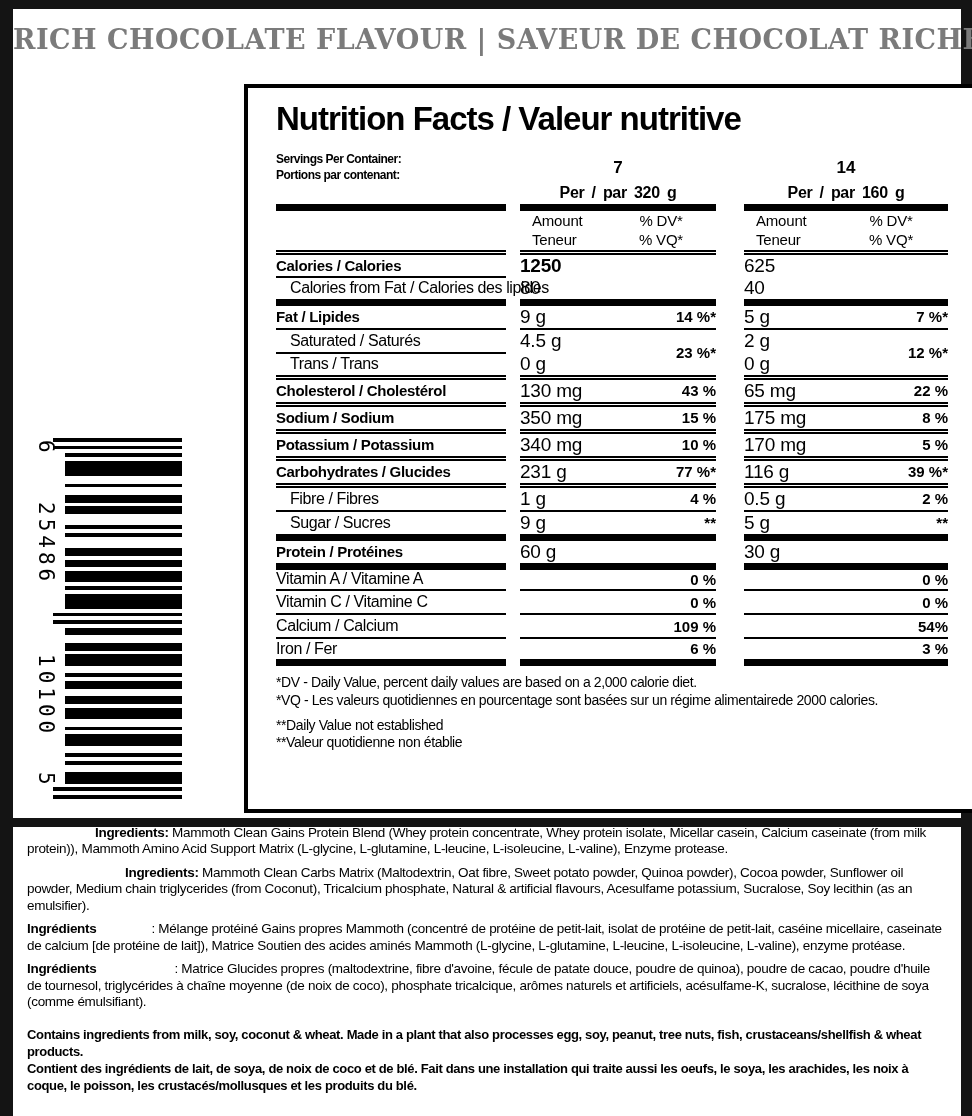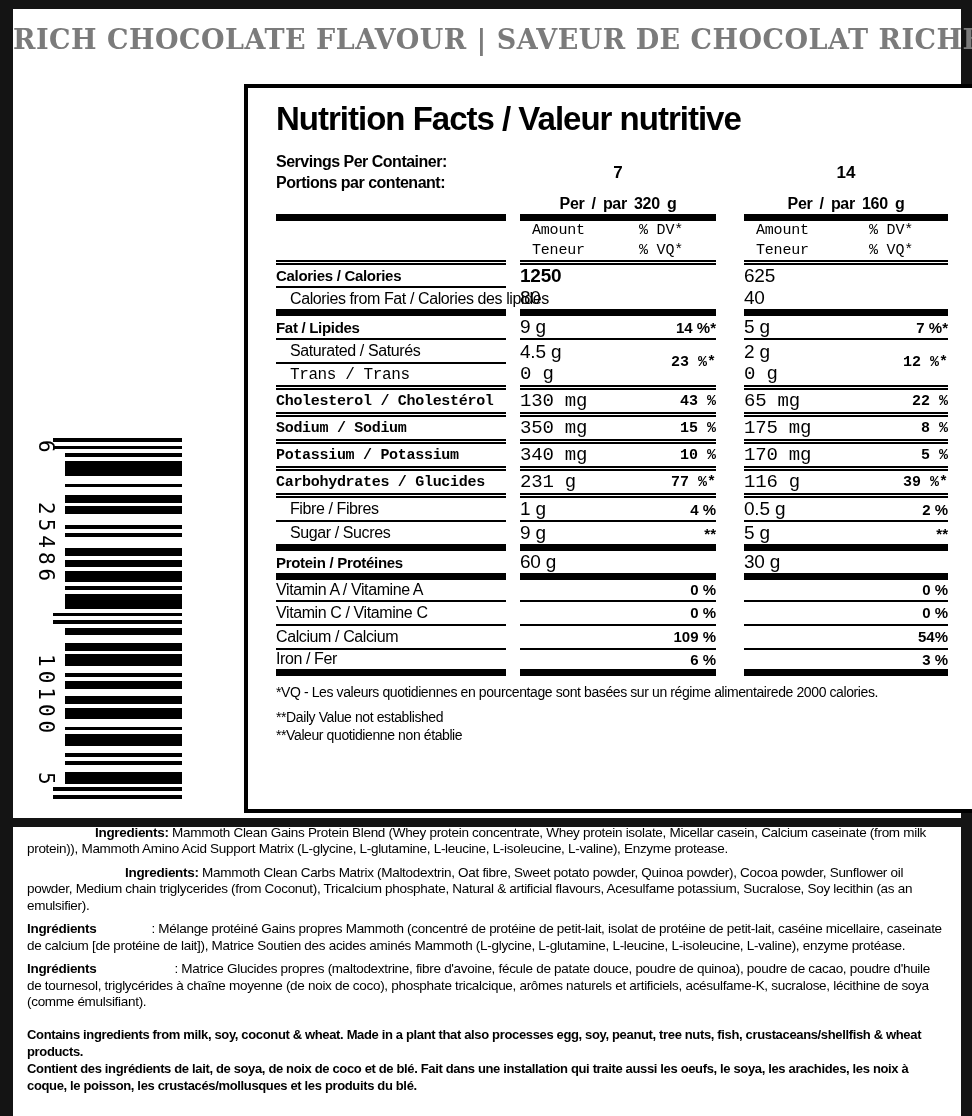--- a/index.html
+++ b/index.html
@@ -27,31 +27,31 @@
     position:absolute; left:200px; top:84px; width:741px; height:729px;
     border:4px solid #000; background:#fff; padding:8px 18px 0 28px;margin-left:44px;
   }
   .nf-title { font-size:33px; font-weight:bold; letter-spacing:-1px; margin:4px 0 9px 0; white-space:nowrap; }
   .serving p { font-size:16px; font-weight:bold; letter-spacing:-.5px; line-height:1.28; white-space:nowrap; }
 
   table.nft { border-collapse:collapse; table-layout:fixed; width:672px; margin-top:14px; }
   table.nft td { padding:0; vertical-align:middle; height:24px; overflow:visible; }
   td.bb-none  { border-bottom:none; }
   td.bb-thin  { border-bottom:2px solid #000; }
-  td.bb-dbl   { border-bottom:5px double #000;font-family:Liberation Mono, monospace; }
+  td.bb-dbl   { border-bottom:5px double #000; }
   td.bb-thick { border-bottom:7px solid #000; }
 
   td.lbl { font-size:16px; letter-spacing:-.4px; white-space:nowrap; padding-left:2px; }
   td.lbl.b { font-size:15px; font-weight:bold; letter-spacing:-.3px; }
   td.lbl.ind { padding-left:14px; }
   td.amt { font-size:19px; padding-left:12px; white-space:nowrap; letter-spacing:-.2px; }
   td.amt.b { font-weight:bold; }
   td.dv { font-size:15px; font-weight:bold; text-align:right; padding-right:18px; white-space:nowrap; }
 
-  td.srv-lbl { font-size:16px; font-weight:bold; letter-spacing:-.5px; line-height:1.3; vertical-align:bottom; height:44px; white-space:nowrap; }
+  td.srv-lbl { font-size:12px; font-weight:bold; letter-spacing:-.5px; line-height:1.3; vertical-align:bottom; height:44px; white-space:nowrap; }
   td.srv-n   { font-size:17px; font-weight:bold; text-align:center; vertical-align:bottom; height:44px; }
   td.pp      { font-size:16px; font-weight:bold; text-align:center; height:27px; letter-spacing:-.3px; word-spacing:3px; }
   td.ah      { font-size:15px; line-height:1.3; height:48px; letter-spacing:-.2px; }
   td.ah.l    { text-align:left; padding-left:12px; }
   td.ah.r    { text-align:center; padding-right:14px; }
 
   .fns { margin-top:8px; font-size:14px; letter-spacing:-.4px; line-height:1.28; }
   .fns p { white-space:nowrap; }
   .fns .pair2 { margin-top:7px; }
 
@@ -286,20 +286,21 @@
             <td class="amt bb-thick"></td>
             <td class="dv bb-thick">6 %</td>
             <td class="gapc"></td>
             <td class="amt bb-thick"></td>
             <td class="dv bb-thick">3 %</td>
           </tr>
         </tbody>
     </table>
 
     <div class="fns">
+      <p>*DV - Daily Value, percent daily values are based on a 2,000 calorie diet.</p>
       <p>*VQ - Les valeurs quotidiennes en pourcentage sont basées sur un régime alimentairede 2000 calories.</p>
       <p class="pair2">**Daily Value not established</p>
       <p>**Valeur quotidienne non établie</p>
     </div>
   </div>
 
   <div class="barcode">
     <span class="bdigit d0">6</span>
     <span class="bdigit d1">25486</span>
     <span class="bdigit d2">10100</span>

